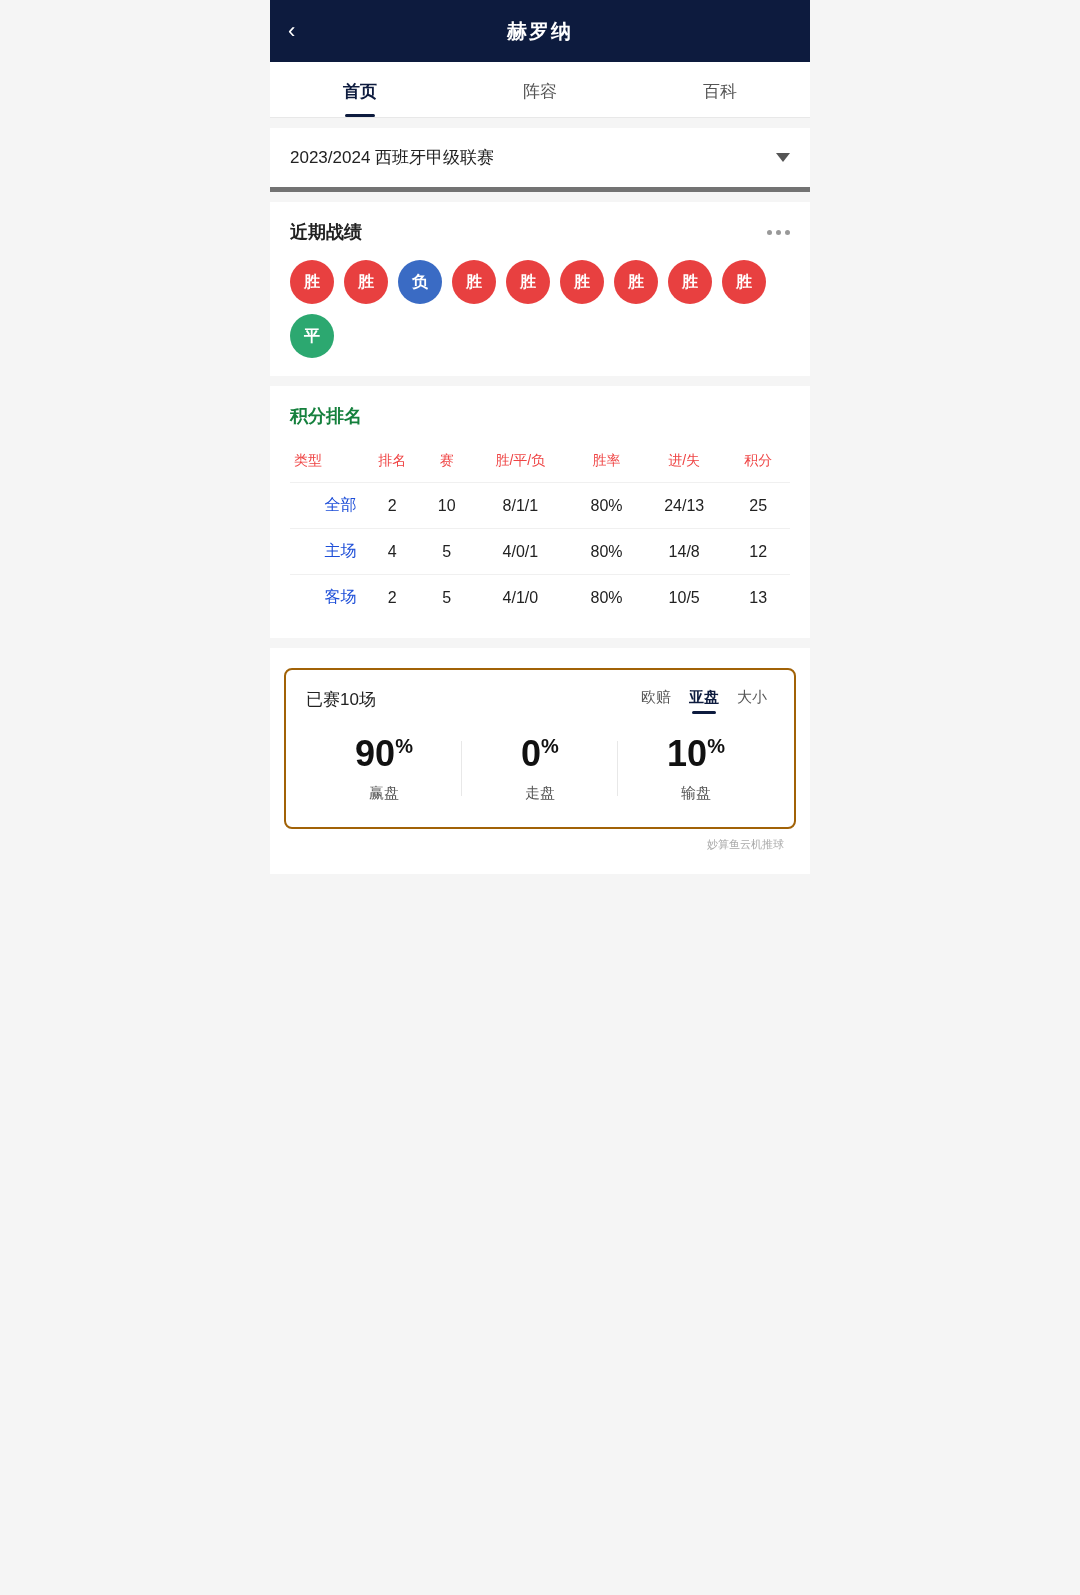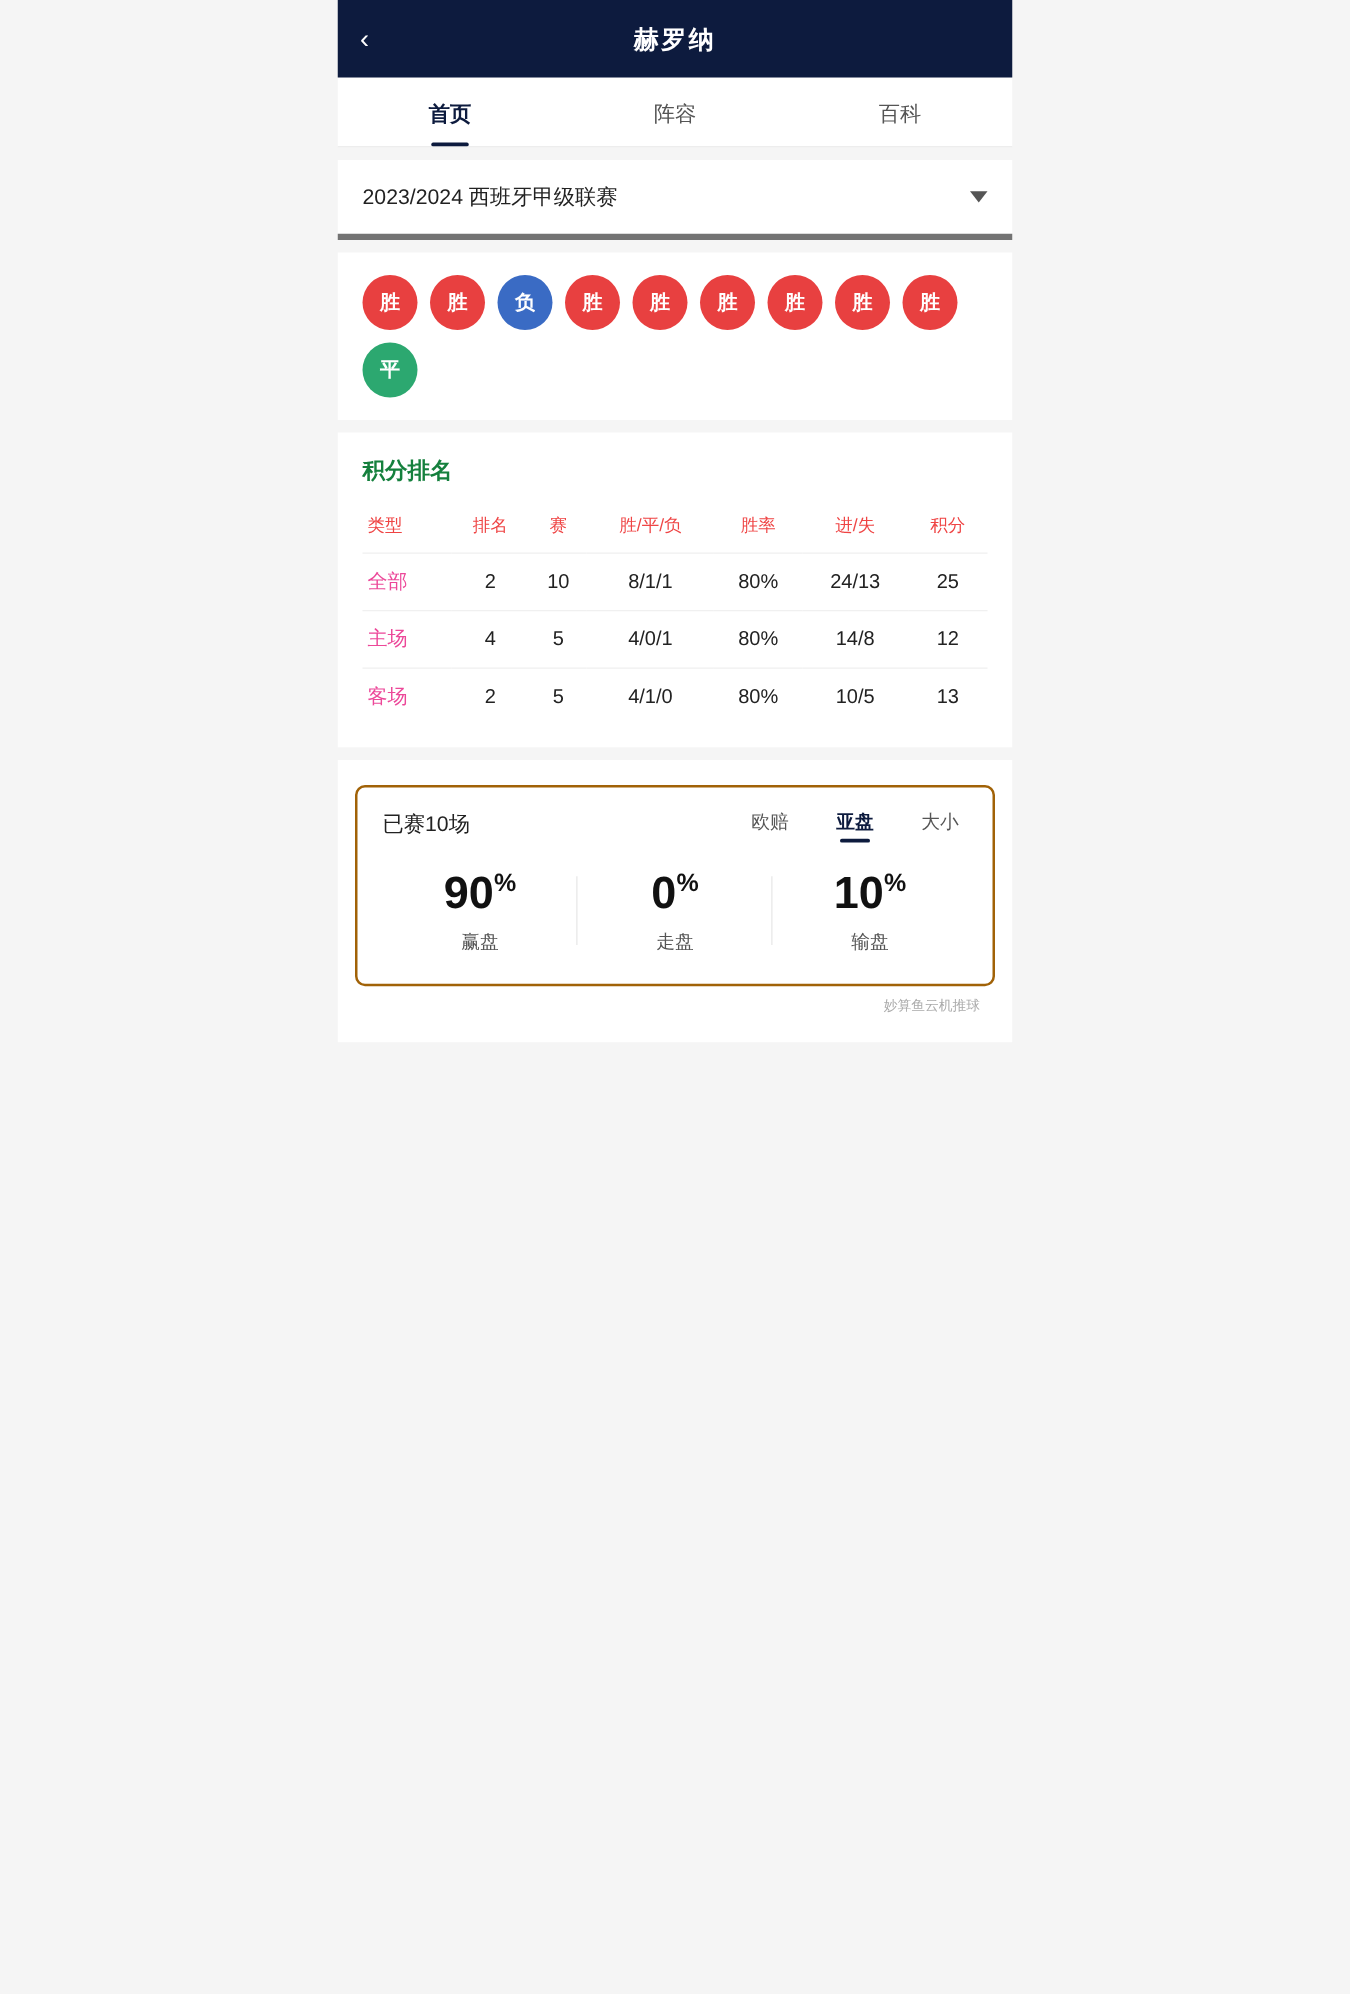--- a/index.html
+++ b/index.html
@@ -171,22 +171,22 @@
       text-align: center;
     }
     .standings-table td {
       text-align: center;
       font-size: 16px;
       color: #222;
       padding: 12px 4px;
       border-top: 1px solid #f0f0f0;
     }
     .standings-table td:first-child {
-      text-align: left;
-      color: #ec4899;
+      text-align: right;
+      color: #1d4ed8;
     }
 
     
     .handicap-section {
       background: white;
       margin: 10px 0 0 0;
       border: 2px solid #a16207;
       border-radius: 8px;
       padding: 18px 20px 24px;
       position: relative;
@@ -197,21 +197,21 @@
       justify-content: space-between;
       margin-bottom: 20px;
     }
     .handicap-title {
       font-size: 17px;
       color: #222;
       font-weight: 500;
     }
     .handicap-cols {
       display: flex;
-      gap: 24px;
+      gap: 4px;
       margin-left: 18px;
     }
     .handicap-col-label {
       font-size: 15px;
       color: #555;
       text-align: center;
       min-width: 40px;
     }
     .handicap-col-label.active {
       color: #0d1b3e;
@@ -298,20 +298,28 @@
 <div class="section-divider"></div>
 
 <div class="season-selector">
   <span class="season-text">2023/2024 西班牙甲级联赛</span>
   <div class="dropdown-arrow"></div>
 </div>
 
 <div class="section-gap"></div>
 
 <div class="section">
+  <div class="section-header">
+    <span class="section-title">近期战绩</span>
+    <div class="more-dots">
+      <div class="dot"></div>
+      <div class="dot"></div>
+      <div class="dot"></div>
+    </div>
+  </div>
   <div class="results-row" id="results-row">
   <div class="result-badge badge-win">胜</div>
       <div class="result-badge badge-win">胜</div>
       <div class="result-badge badge-loss">负</div>
       <div class="result-badge badge-win">胜</div>
       <div class="result-badge badge-win">胜</div>
       <div class="result-badge badge-win">胜</div>
       <div class="result-badge badge-win">胜</div>
       <div class="result-badge badge-win">胜</div>
       <div class="result-badge badge-win">胜</div>

